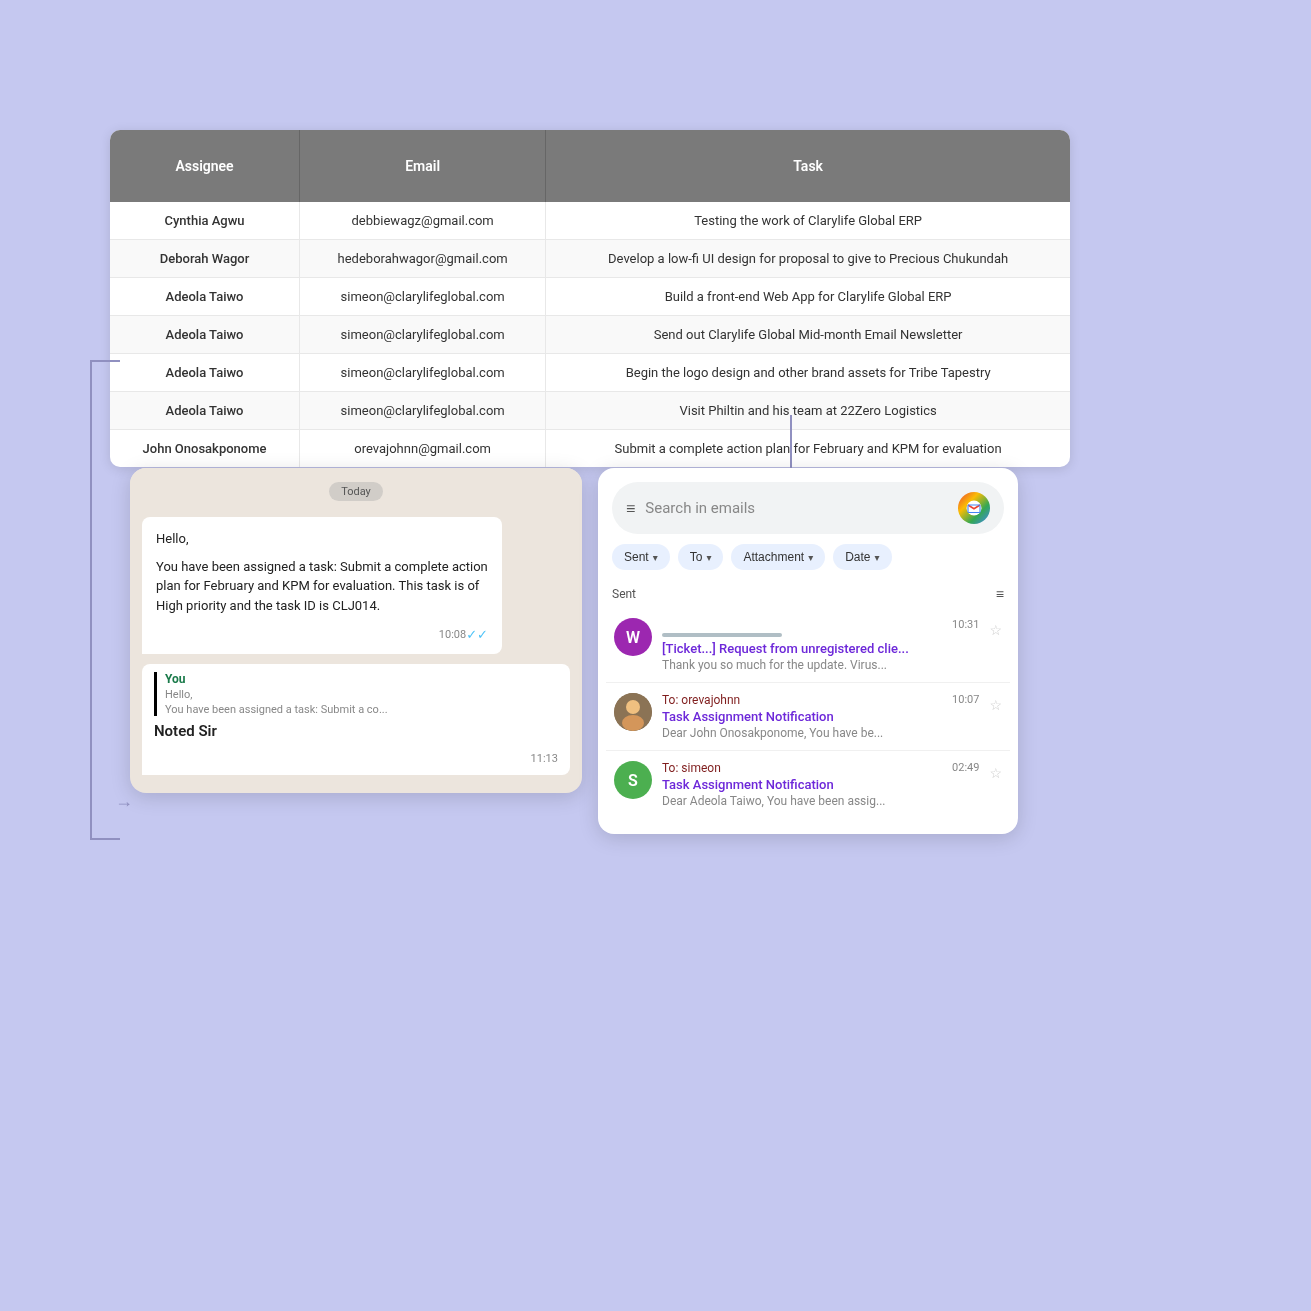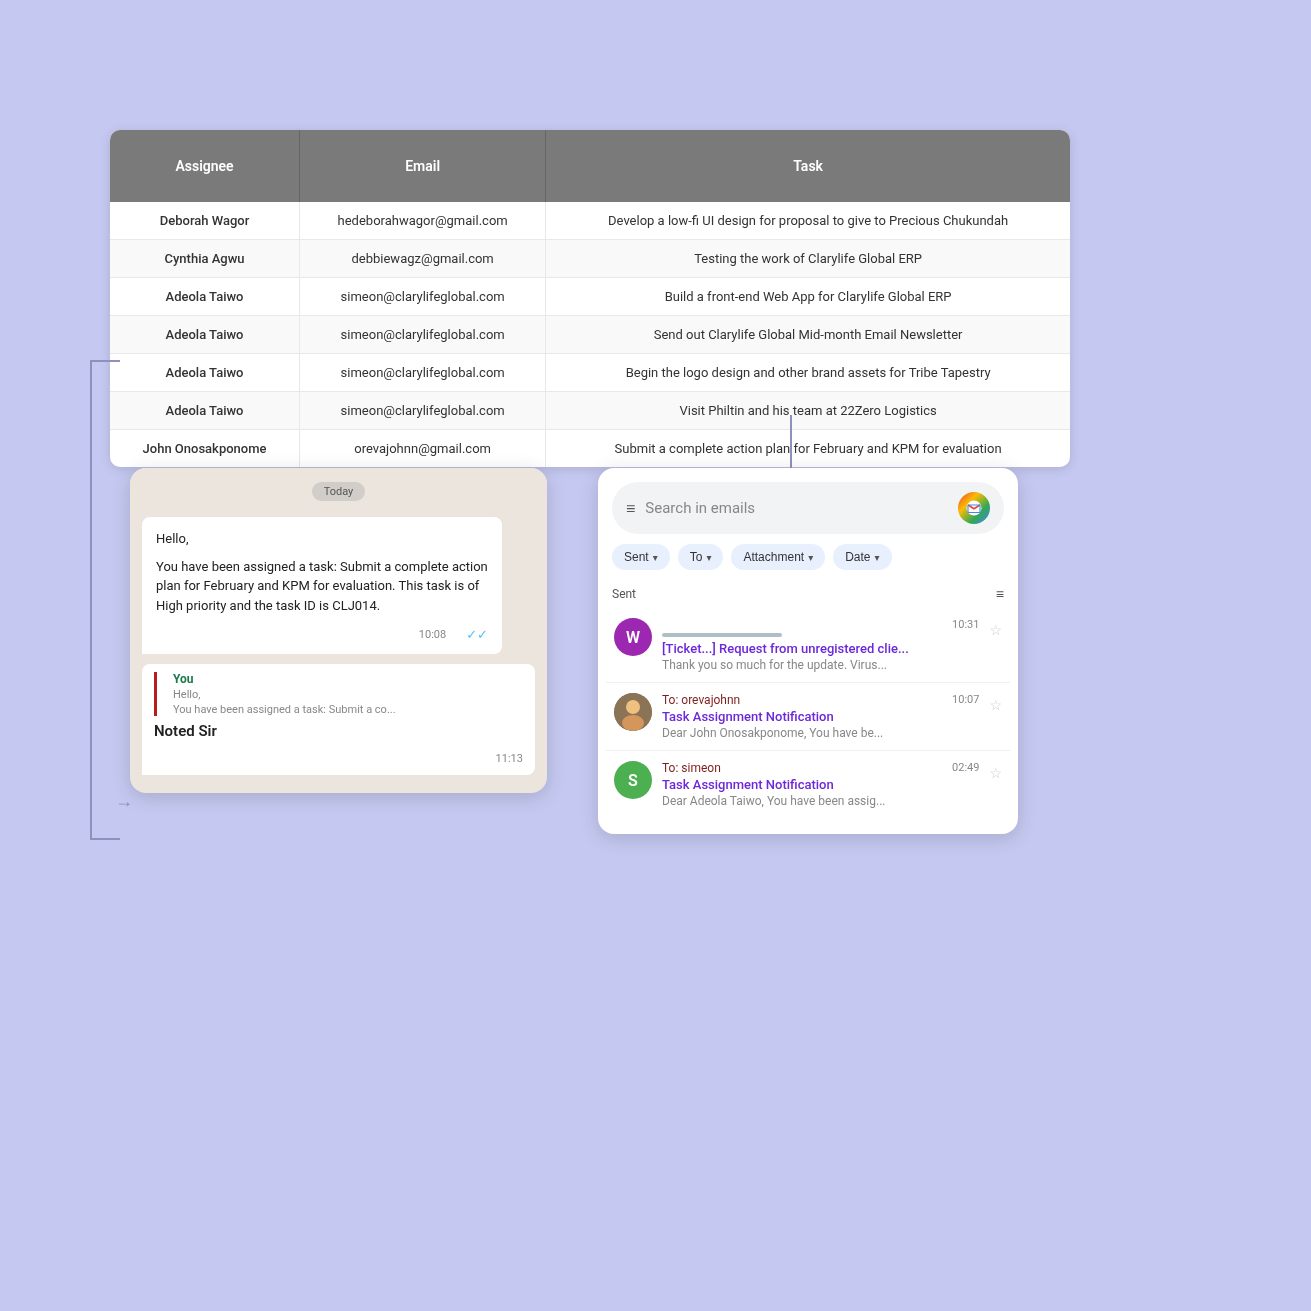--- a/index.html
+++ b/index.html
@@ -86,21 +86,21 @@
       left: 783px;
       color: #9090c0;
       font-size: 16px;
     }
 
     
     .whatsapp-panel {
       position: absolute;
       top: 468px;
       left: 130px;
-      width: 417px;
+      width: 452px;
       background: #ece5dd;
       border-radius: 16px;
       overflow: hidden;
       box-shadow: 0 4px 20px rgba(0,0,0,0.15);
     }
     .chat-header {
       background: #ece5dd;
       padding: 12px 0 8px;
       text-align: center;
     }
@@ -130,36 +130,36 @@
       margin-bottom: 4px;
     }
     .bubble-time {
       text-align: right;
       font-size: 11px;
       color: #888;
       margin-top: 12px;
       display: flex;
       align-items: center;
       justify-content: flex-end;
-      gap: 20px;
+      gap: 0;
     }
     .double-tick {
       color: #4fc3f7;
       font-size: 13px;
     }
     .bubble-reply {
       background: white;
       border-radius: 8px 8px 8px 0;
       padding: 8px 12px 10px;
       margin-bottom: 6px;
       position: relative;
     }
     .reply-border {
-      border-left: 3px solid #b91c1c;
-      padding-left: 16px;
+      border-left: 3px solid #000000;
+      padding-left: 8px;
       margin-bottom: 6px;
     }
     .reply-label {
       font-size: 12px;
       font-weight: 700;
       color: #1a7a4a;
     }
     .reply-preview {
       font-size: 11px;
       color: #888;
@@ -316,28 +316,28 @@
   <table>
     <thead>
       <tr>
         <th>Assignee</th>
         <th>Email</th>
         <th>Task</th>
       </tr>
     </thead>
     <tbody id="table-body">
         <tr>
+          <td style="font-weight: 500;">Cynthia Agwu</td>
+          <td>debbiewagz@gmail.com</td>
+          <td>Testing the work of Clarylife Global ERP</td>
+        </tr>
+        <tr>
           <td style="font-weight: 500;">Deborah Wagor</td>
           <td>hedeborahwagor@gmail.com</td>
           <td>Develop a low-fi UI design for proposal to give to Precious Chukundah</td>
-        </tr>
-        <tr>
-          <td style="font-weight: 500;">Cynthia Agwu</td>
-          <td>debbiewagz@gmail.com</td>
-          <td>Testing the work of Clarylife Global ERP</td>
         </tr>
         <tr>
           <td style="font-weight: 500;">Adeola Taiwo</td>
           <td>simeon@clarylifeglobal.com</td>
           <td>Build a front-end Web App for Clarylife Global ERP</td>
         </tr>
         <tr>
           <td style="font-weight: 500;">Adeola Taiwo</td>
           <td>simeon@clarylifeglobal.com</td>
           <td>Send out Clarylife Global Mid-month Email Newsletter</td>

